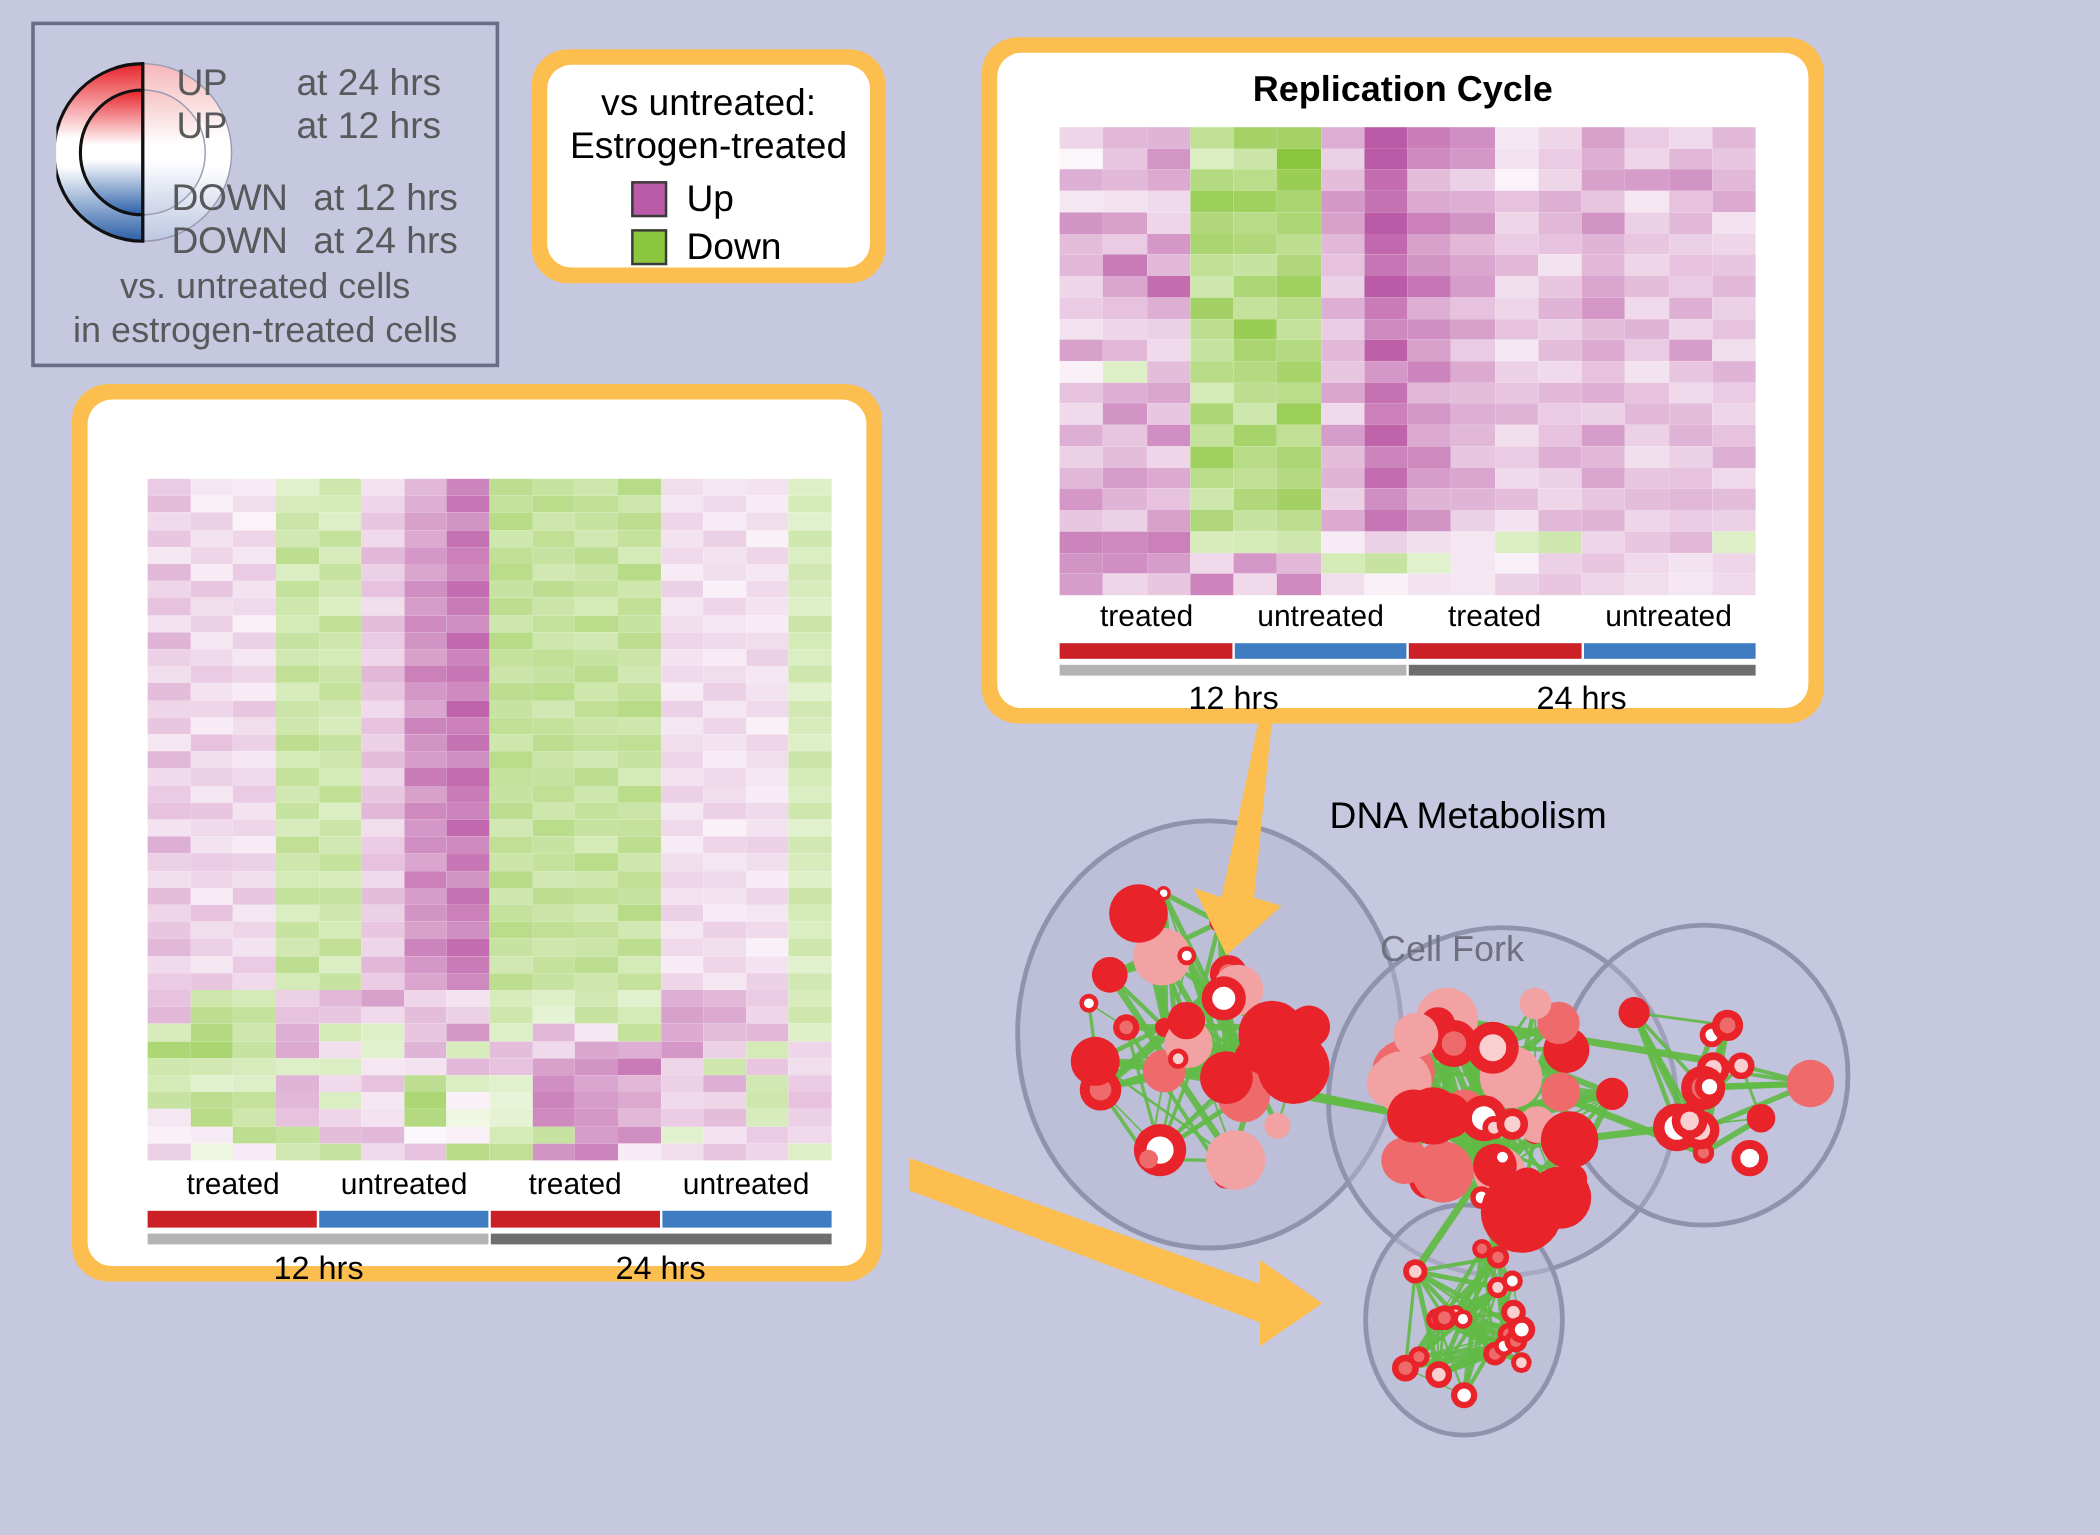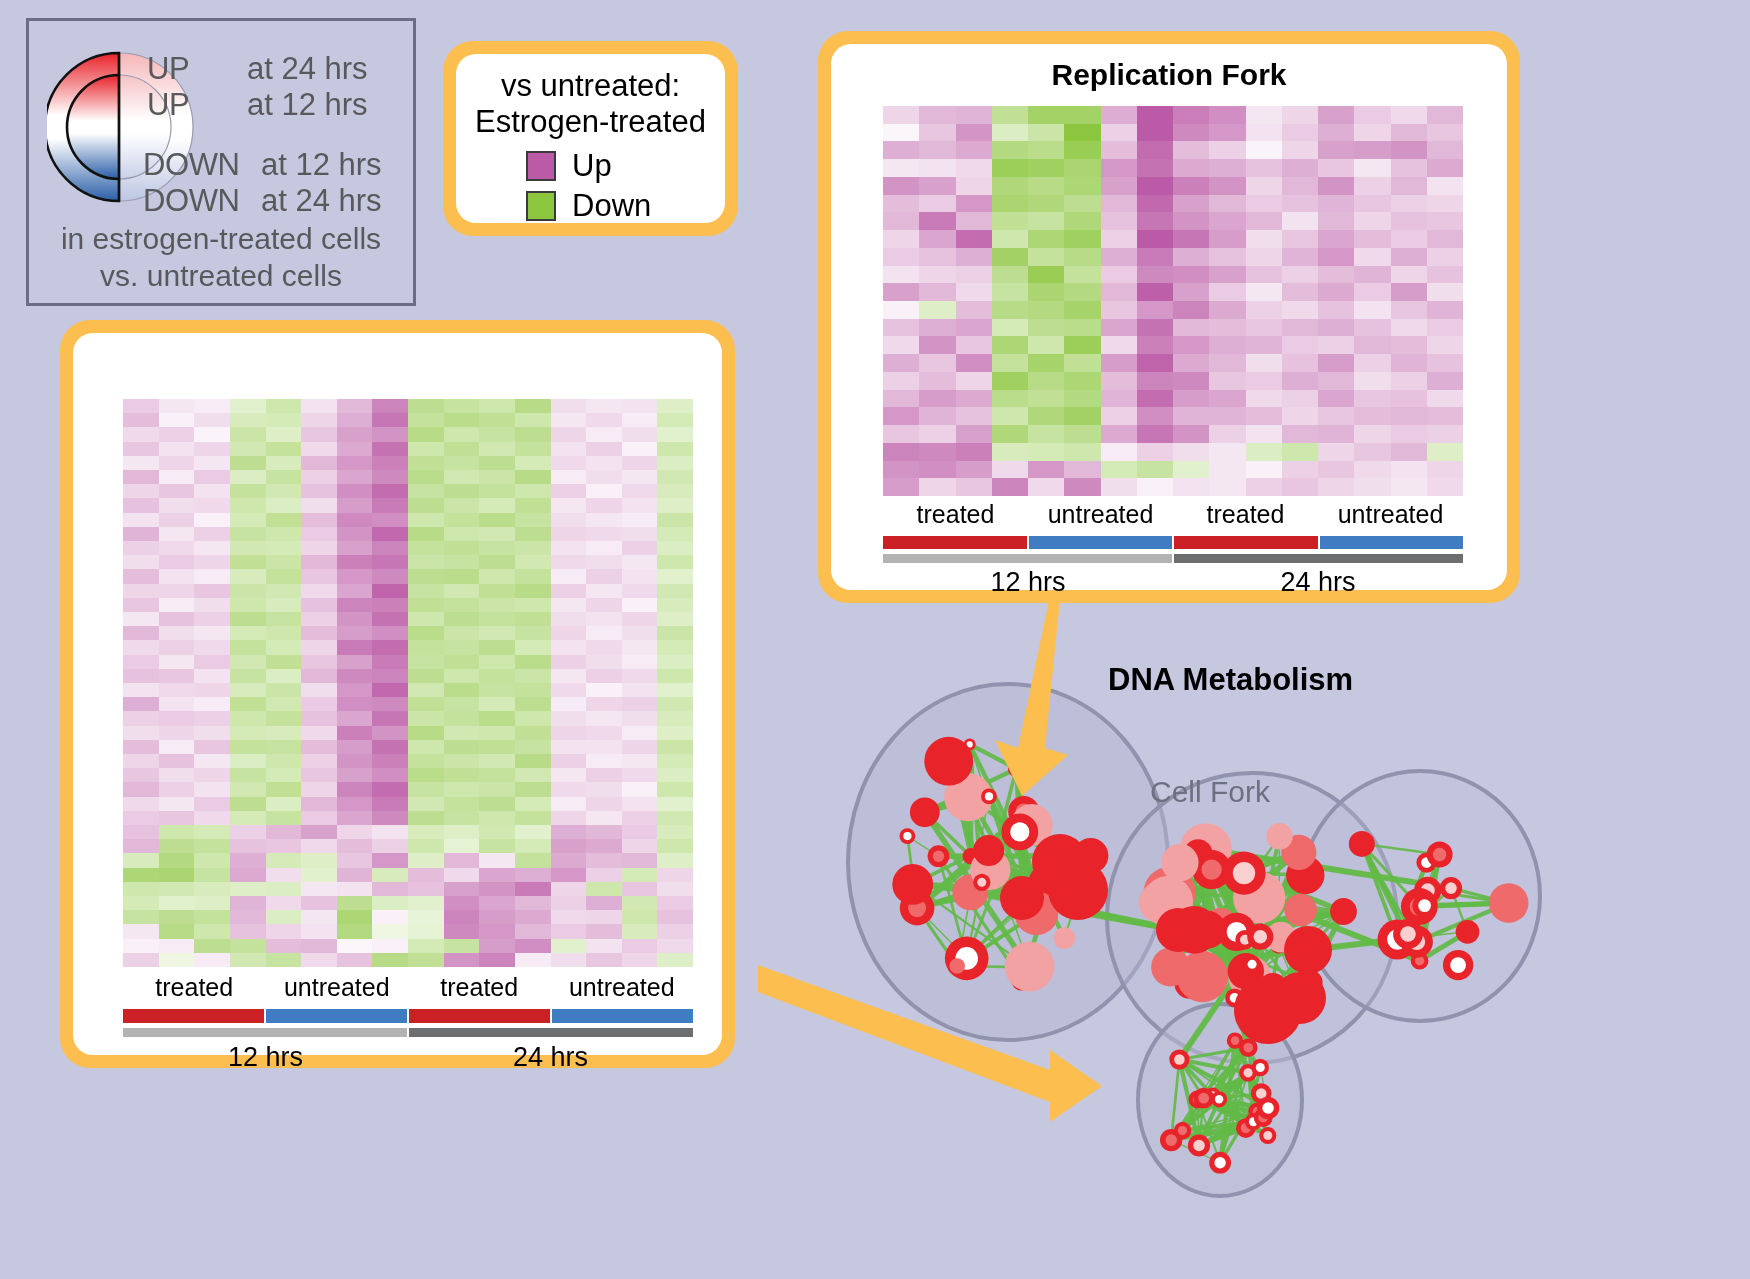--- a/index.html
+++ b/index.html
@@ -71,21 +71,21 @@
   }
   .bar-row{position:absolute;display:flex;}
   .bar-row div{height:100%;}
 
   .time-row{position:absolute;display:flex;}
   .time-row span{flex:1;text-align:center;font-size:27px;color:#000;}
 
   
   #network{left:760px;top:600px;width:990px;height:679px;}
   .net-lab{position:absolute;white-space:nowrap;}
-  #lab-dna{font-size:31px;color:#000;left:348px;top:62px;font-weight:bold;}
+  #lab-dna{font-size:31px;color:#000;left:348px;top:62px;}
   #lab-cc{font-size:30px;color:#6e7080;left:390px;top:175px;}
   #lab-mt{font-size:30px;color:#6e7080;left:622px;top:378px;line-height:1.25;}
   #lab-ub{font-size:31px;color:#000;left:92px;top:434px;line-height:1.22;}
 </style>
 </head>
 <body>
 
 <div class="abs" id="wheel-legend">
   <div id="wheel-wrap">
     <svg width="170" height="180" viewBox="0 0 170 180">
@@ -129,22 +129,22 @@
   <span class="wheel-lbl" style="left:118px;top:66px;">UP</span>
   <span class="wheel-time" style="left:218px;top:66px;">at 12 hrs</span>
 
   <span class="wheel-lbl" style="left:114px;top:126px;">DOWN</span>
   <span class="wheel-time" style="left:232px;top:126px;">at 12 hrs</span>
 
   <span class="wheel-lbl" style="left:114px;top:162px;">DOWN</span>
   <span class="wheel-time" style="left:232px;top:162px;">at 24 hrs</span>
 
   <div id="wheel-caption">
+    <div>vs. untreated cells</div>
     <div>in estrogen-treated cells</div>
-    <div>vs. untreated cells</div>
   </div>
 </div>
 
 <div class="abs opanel" id="ud-legend">
   <div class="opanel-inner">
     <div class="ud-head">
       <div>vs untreated:</div>
       <div>Estrogen-treated</div>
     </div>
     <div class="ud-rows">
@@ -155,21 +155,21 @@
       <div class="ud-row">
         <span class="sw" id="sw-down" style="background: rgb(140, 198, 62);"></span>
         <span class="ud-lab">Down</span>
       </div>
     </div>
   </div>
 </div>
 
 <div class="abs opanel" id="rf-panel">
   <div class="opanel-inner">
-    <div class="panel-title" id="rf-title">Replication Fork</div>
+    <div class="panel-title" id="rf-title">Replication Cycle</div>
     <div class="hm" id="rf-hm" style="grid-template-columns: repeat(16, 1fr); grid-template-rows: repeat(22, 1fr); left: 52px; top: 62px; width: 580px; height: 390px;">
         <div style="background:rgb(238,213,232)"></div>
         <div style="background:rgb(226,184,217)"></div>
         <div style="background:rgb(224,180,214)"></div>
         <div style="background:rgb(193,224,150)"></div>
         <div style="background:rgb(165,210,103)"></div>
         <div style="background:rgb(165,210,103)"></div>
         <div style="background:rgb(221,173,211)"></div>
         <div style="background:rgb(187,90,166)"></div>
         <div style="background:rgb(202,125,185)"></div>

